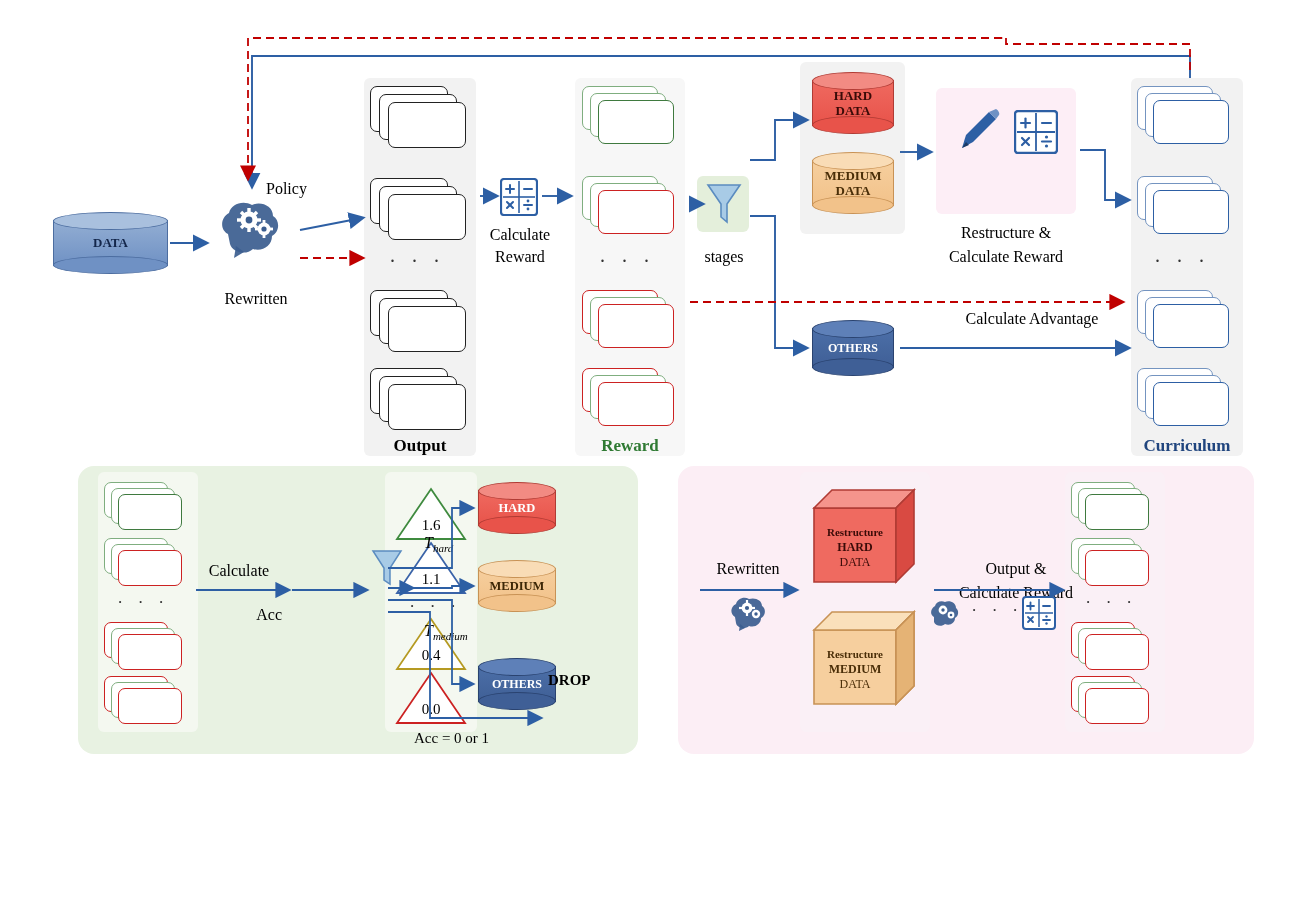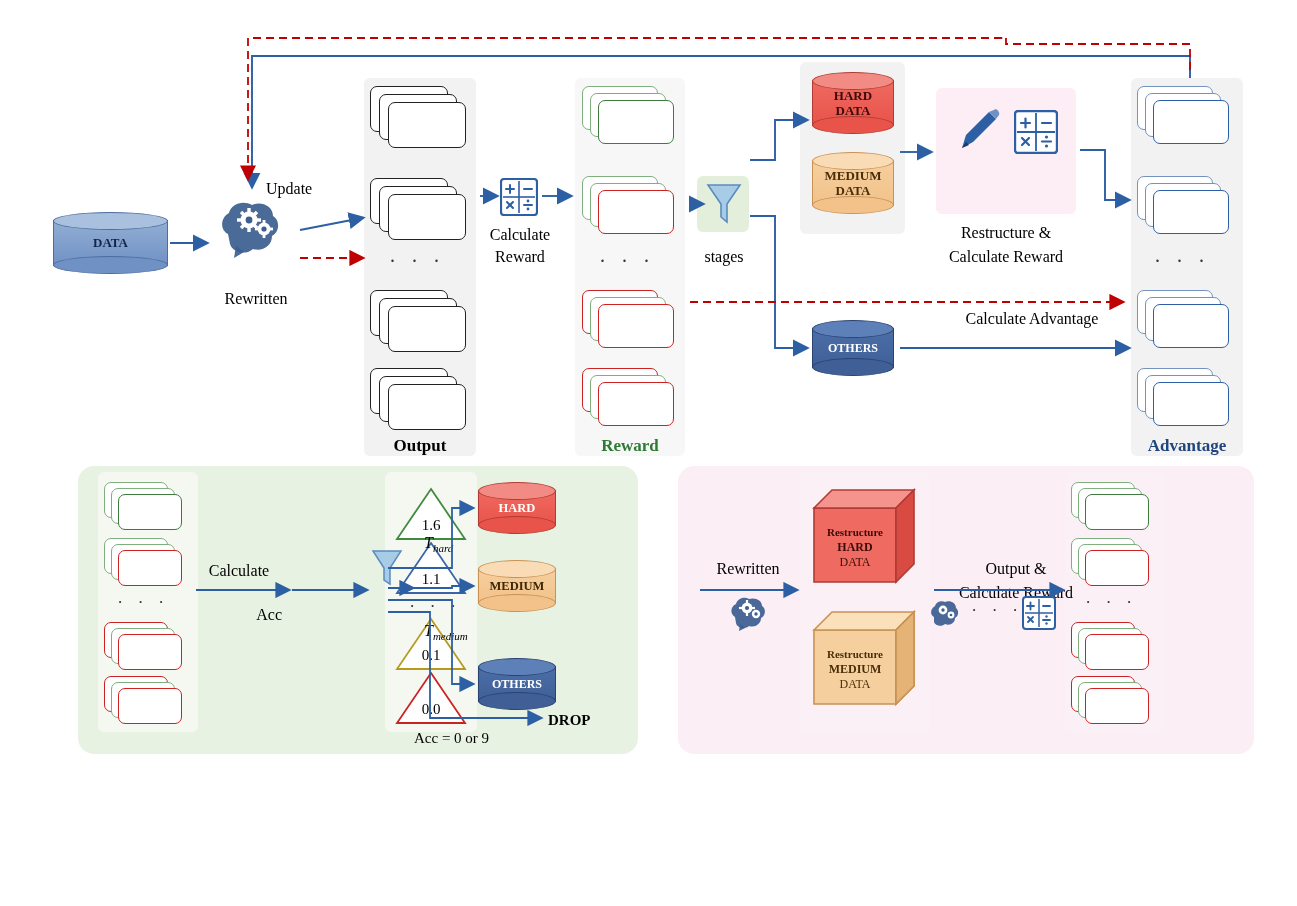--- a/index.html
+++ b/index.html
@@ -135,21 +135,21 @@
       </g>
       <g stroke="#ffffff" stroke-width="2.8">
         <line x1="48" y1="24" x2="48" y2="28"></line>
           <line x1="48" y1="38" x2="48" y2="42"></line>
         <line x1="39" y1="33" x2="43" y2="33"></line>
           <line x1="53" y1="33" x2="57" y2="33"></line>
       </g>
     </svg>
   </div>
   <div class="label" style="left:208px;top:290px;width:96px;text-align:center;">Rewritten</div>
-  <div class="label" style="left:266px;top:180px;">Update</div>
+  <div class="label" style="left:266px;top:180px;">Policy</div>
 
   <div class="stack" style="left:370px;top:86px;width:100px;height:62px;">
     <div class="card" style="left:0;top:0;width:76px;height:44px;"></div>
     <div class="card" style="left:9px;top:8px;width:76px;height:44px;"></div>
     <div class="card" style="left:18px;top:16px;width:76px;height:44px;"></div>
   </div>
   <div class="stack" style="left:370px;top:178px;width:100px;height:62px;">
     <div class="card" style="left:0;top:0;width:76px;height:44px;"></div>
     <div class="card" style="left:9px;top:8px;width:76px;height:44px;"></div>
     <div class="card" style="left:18px;top:16px;width:76px;height:44px;"></div>
@@ -287,21 +287,21 @@
   <div class="stack" style="left:1137px;top:290px;width:100px;height:62px;">
     <div class="card bluepale" style="left:0;top:0;width:74px;height:42px;"></div>
     <div class="card bluepale" style="left:8px;top:7px;width:74px;height:42px;"></div>
     <div class="card blue" style="left:16px;top:14px;width:74px;height:42px;"></div>
   </div>
   <div class="stack" style="left:1137px;top:368px;width:100px;height:62px;">
     <div class="card bluepale" style="left:0;top:0;width:74px;height:42px;"></div>
     <div class="card bluepale" style="left:8px;top:7px;width:74px;height:42px;"></div>
     <div class="card blue" style="left:16px;top:14px;width:74px;height:42px;"></div>
   </div>
-  <div class="lbl-blue label" style="left:1131px;top:436px;width:112px;text-align:center;font-size:17px;">Advantage</div>
+  <div class="lbl-blue label" style="left:1131px;top:436px;width:112px;text-align:center;font-size:17px;">Curriculum</div>
 
   <div class="stack" style="left:104px;top:482px;width:90px;height:50px;">
     <div class="card greenpale" style="left:0;top:0;width:62px;height:34px;"></div>
     <div class="card greenpale" style="left:7px;top:6px;width:62px;height:34px;"></div>
     <div class="card green" style="left:14px;top:12px;width:62px;height:34px;"></div>
   </div>
   <div class="stack" style="left:104px;top:538px;width:90px;height:50px;">
     <div class="card greenpale" style="left:0;top:0;width:62px;height:34px;"></div>
     <div class="card greenpale" style="left:7px;top:6px;width:62px;height:34px;"></div>
     <div class="card red" style="left:14px;top:12px;width:62px;height:34px;"></div>
@@ -331,21 +331,21 @@
     <svg width="74" height="56" viewBox="0 0 74 56">
         <path d="M37 3 L71 53 L3 53 Z" fill="#ffffff" stroke="#3a63a8" stroke-width="1.8"></path>
       </svg>
     <div class="tval">1.1</div>
   </div>
   <div class="dots" style="left:410px;top:592px;font-size:17px;">. . .</div>
   <div class="tri" style="left:394px;top:616px;width:74px;height:56px;">
     <svg width="74" height="56" viewBox="0 0 74 56">
         <path d="M37 3 L71 53 L3 53 Z" fill="#ffffff" stroke="#b59a22" stroke-width="1.8"></path>
       </svg>
-    <div class="tval">0.1</div>
+    <div class="tval">0.4</div>
   </div>
   <div class="tri" style="left:394px;top:670px;width:74px;height:56px;font-family:Liberation Serif, serif;">
     <svg width="74" height="56" viewBox="0 0 74 56">
         <path d="M37 3 L71 53 L3 53 Z" fill="#ffffff" stroke="#cc2222" stroke-width="1.8"></path>
       </svg>
     <div class="tval">0.0</div>
   </div>
 
   <div class="funnel abs" style="left:371px;top:548px;width:32px;height:40px;">
     <svg width="32" height="40" viewBox="0 0 32 40">
@@ -372,22 +372,22 @@
     <div class="bot" style="bottom:0;background:#f2c28a;border:1px solid #c89255;"></div>
     <div class="txt" style="color:#3d2706;font-size:12.5px;">MEDIUM</div>
   </div>
   <div class="cyl" style="left:478px;top:658px;width:78px;height:52px;">
     <div class="body" style="background:linear-gradient(180deg,#4c6fa8,#3f5f96);border-left:1px solid #2a4370;border-right:1px solid #2a4370;"></div>
     <div class="top" style="top:0;background:#5e80b8;border:1px solid #2a4370;"></div>
     <div class="bot" style="bottom:0;background:#3f5f96;border:1px solid #2a4370;"></div>
     <div class="txt" style="color:#ffffff;font-size:12px;">OTHERS</div>
   </div>
 
-  <div class="label b" style="left:548px;top:712px;font-size:15px;">DROP</div>
-  <div class="label" style="left:414px;top:730px;font-size:15px;">Acc = 0 or 9</div>
+  <div class="label b" style="left:548px;top:672px;font-size:15px;">DROP</div>
+  <div class="label" style="left:414px;top:730px;font-size:15px;">Acc = 0 or 1</div>
 
   <div class="label" style="left:698px;top:560px;width:100px;text-align:center;">Rewritten</div>
   <div class="head" style="left:728px;top:594px;width:42px;height:40px;">
     <svg width="42" height="40" viewBox="0 0 42 40">
       <path d="M7 23 C2 20 2 13 8 10 C9 5 16 2 21 5 C27 3 34 6 34 12 C38 14 38 22 33 24 C33 30 27 34 21 32 C17 36 9 34 8 29 Z" fill="#3b5d8f" opacity="0.92"></path>
       <path d="M12 30 L11 37 L17 34 Z" fill="#3b5d8f" opacity="0.92"></path>
       <circle cx="19" cy="14" r="5.4" fill="#fff"></circle>
         <circle cx="19" cy="14" r="2.1" fill="#3b5d8f"></circle>
       <circle cx="28" cy="20" r="4.2" fill="#fff"></circle>
         <circle cx="28" cy="20" r="1.7" fill="#3b5d8f"></circle>

